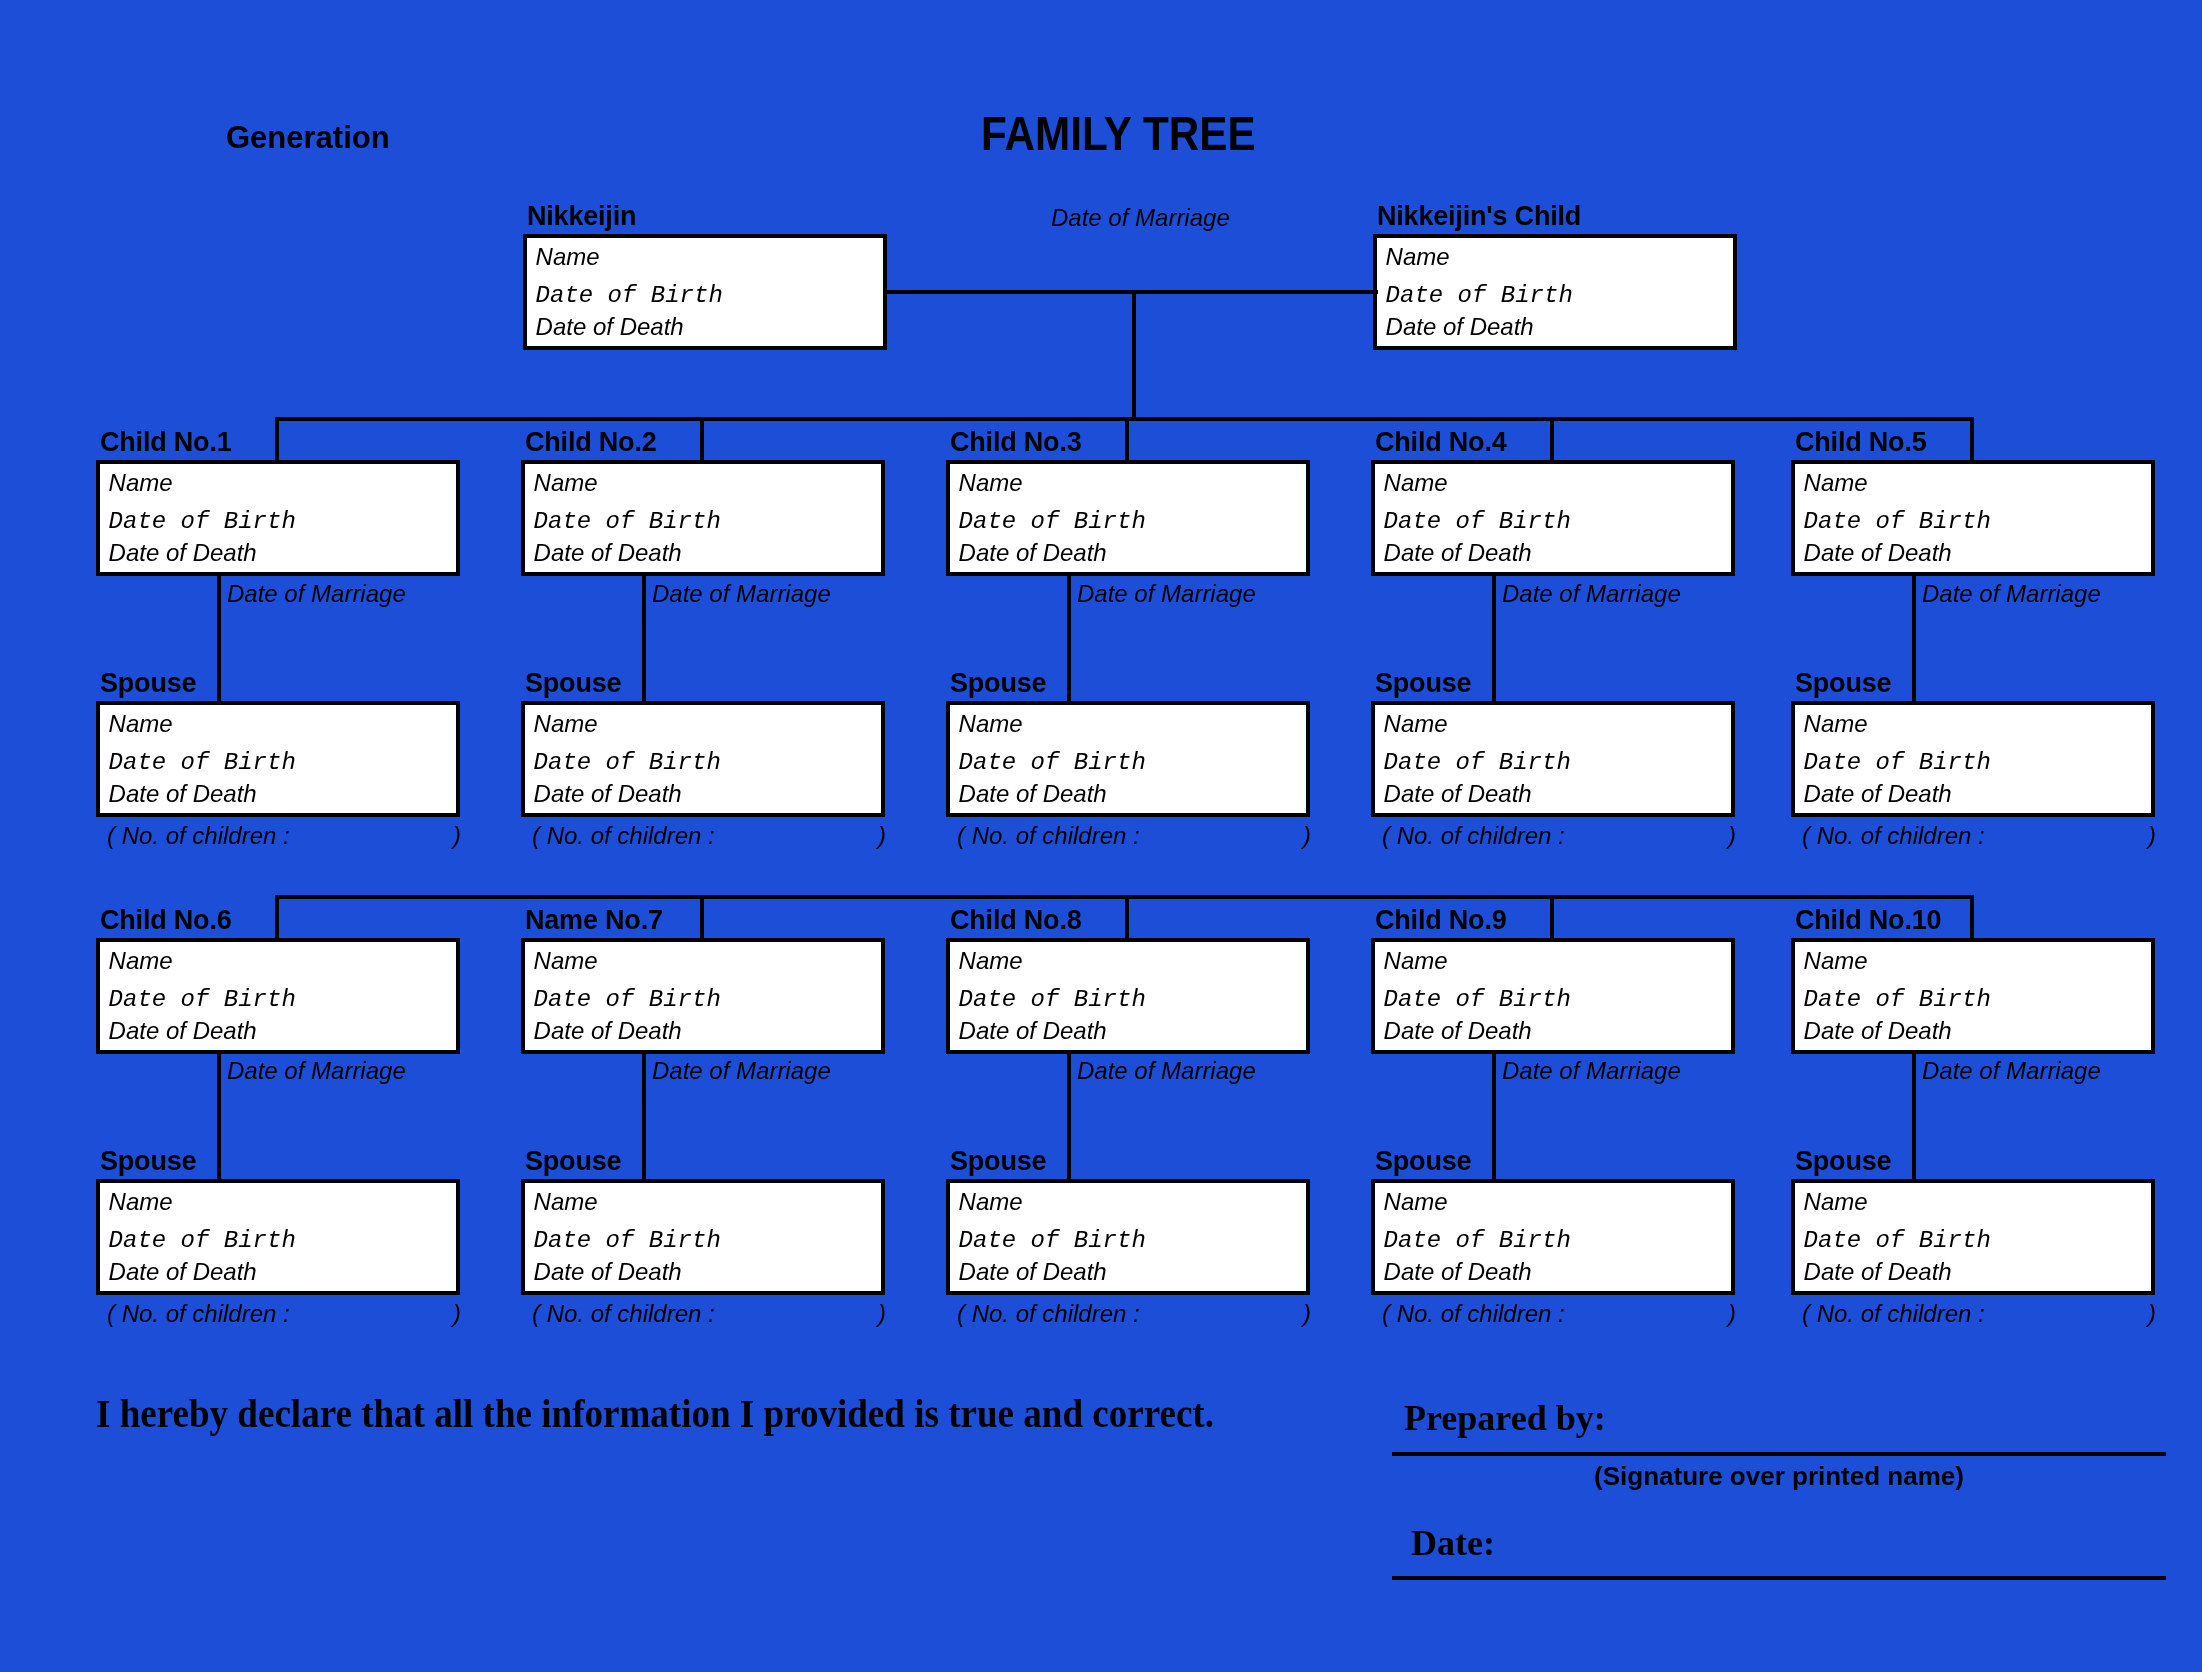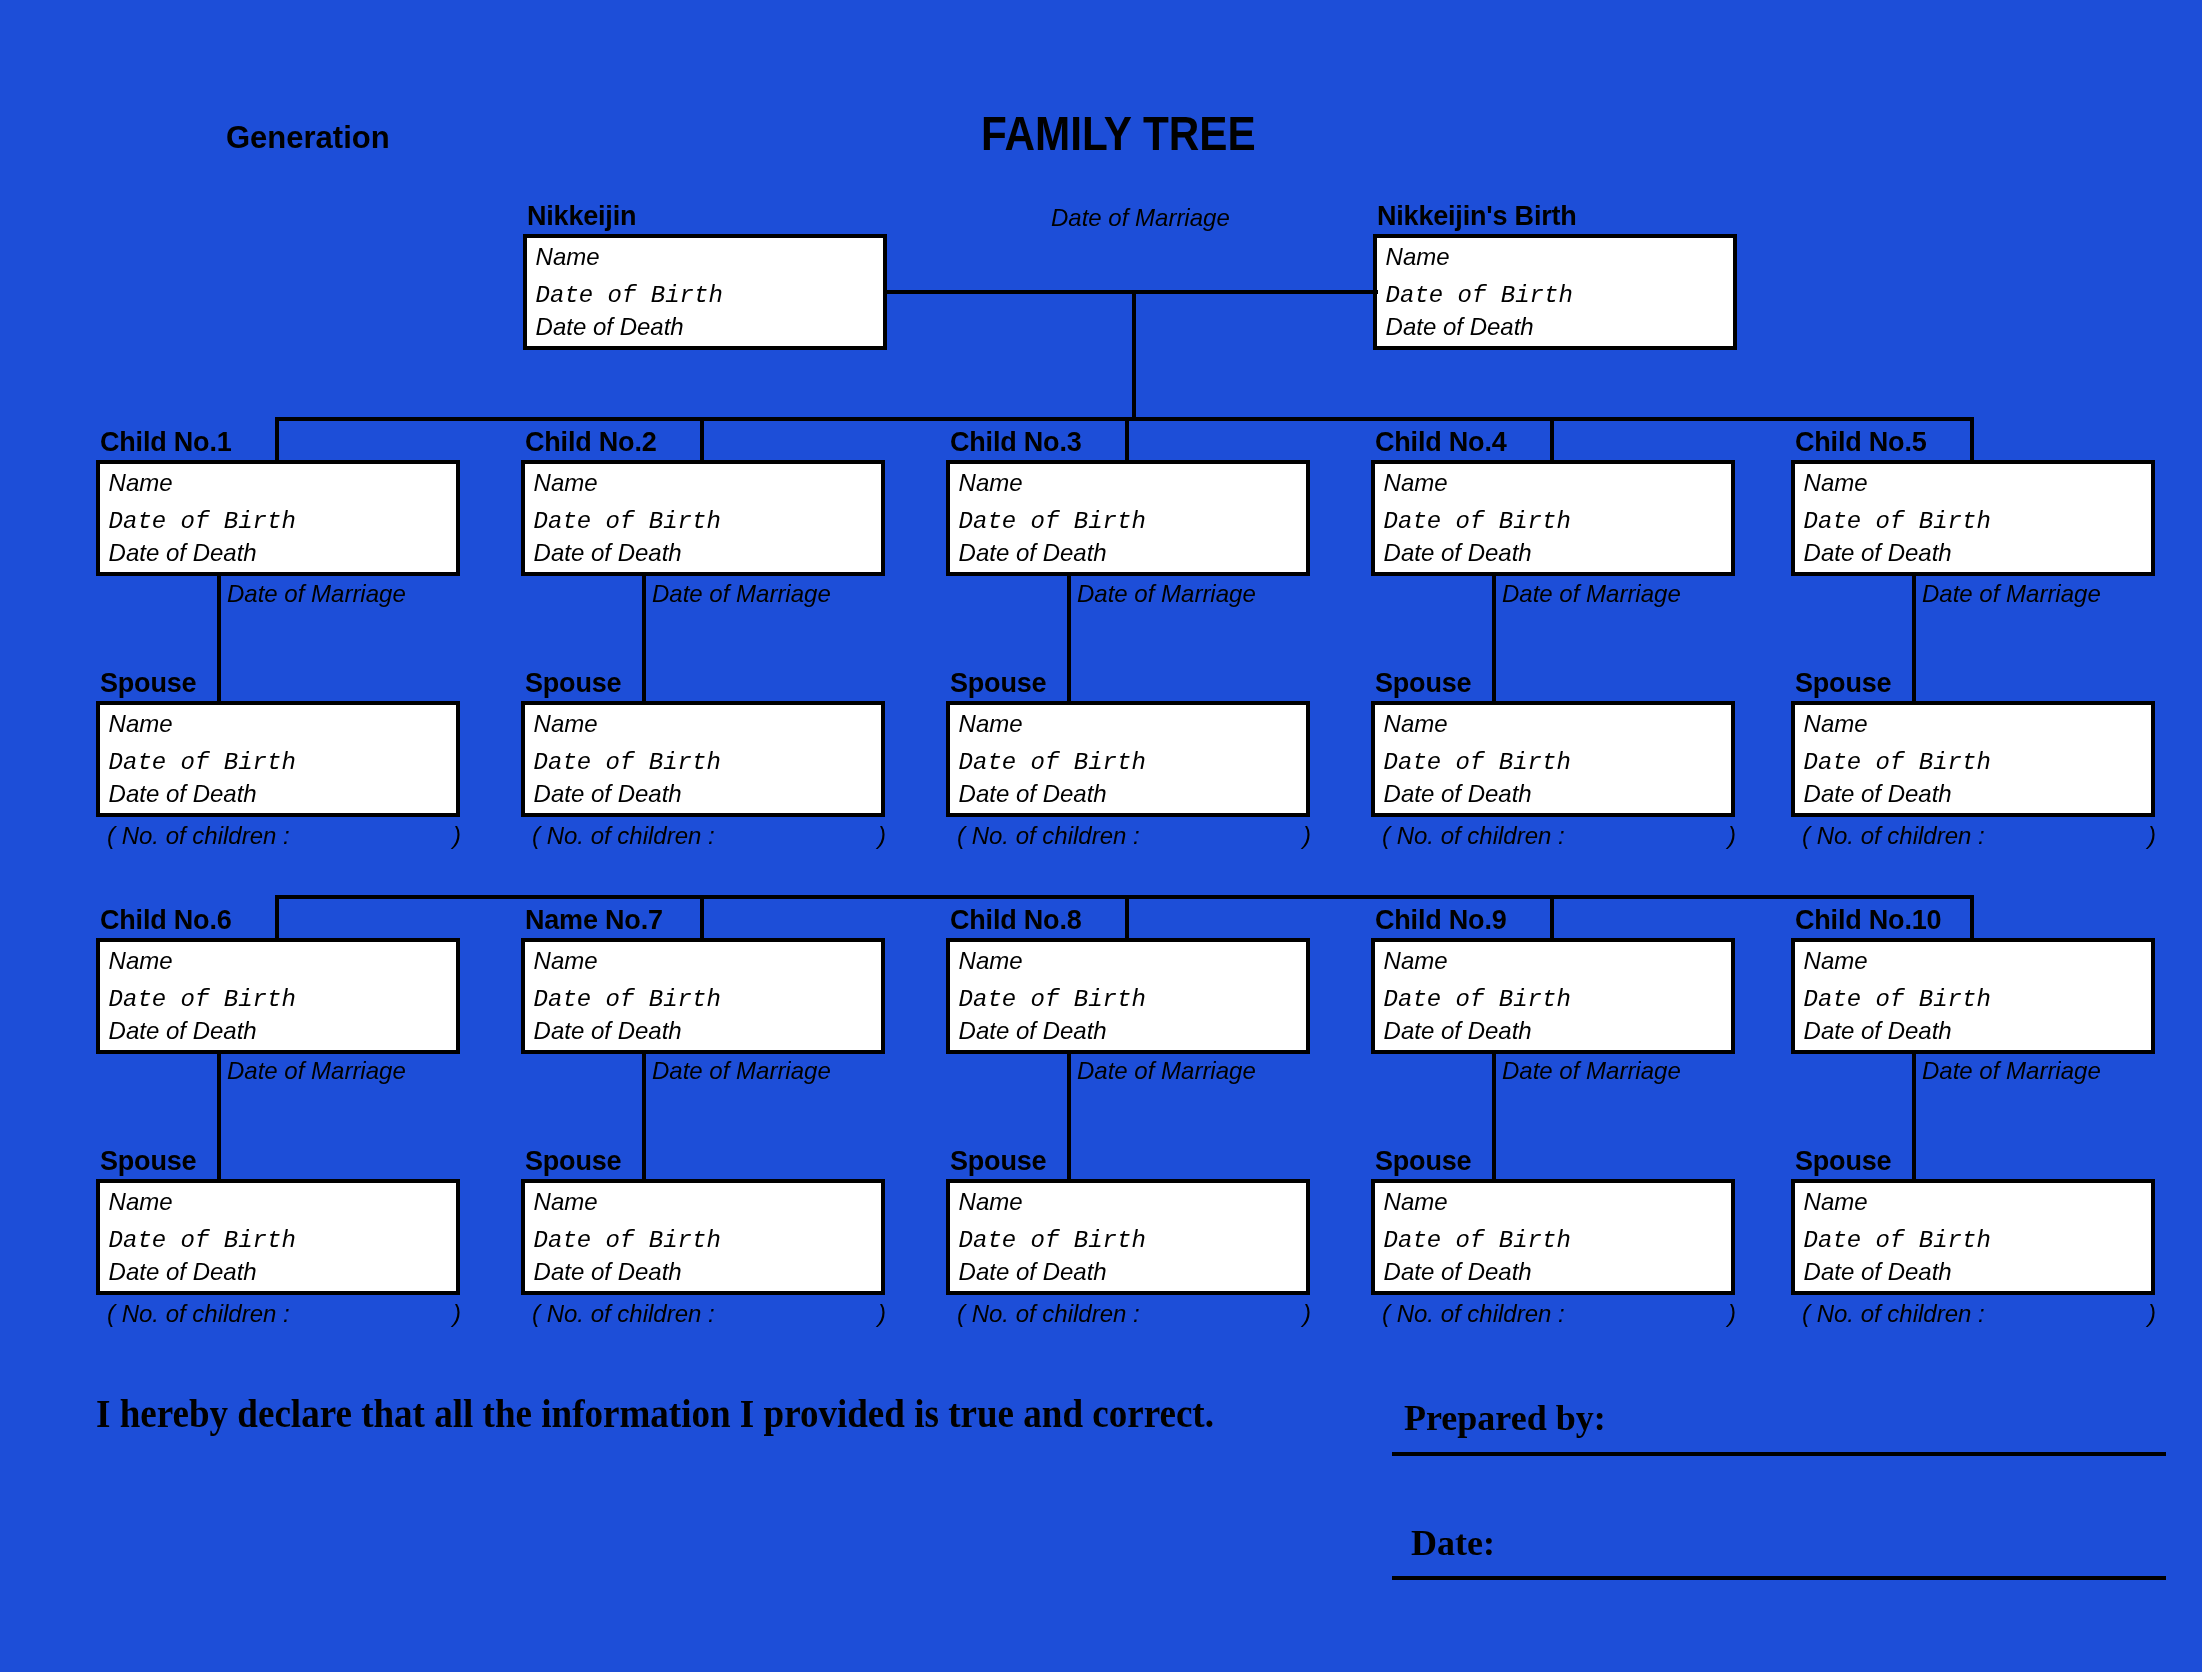--- a/index.html
+++ b/index.html
@@ -181,21 +181,21 @@
 
   <div class="box-label" style="left:527px; top:203px;">Nikkeijin</div>
   <div class="person-box" style="left:523px; top:234px; width:364px; height:116px;">
     <span class="fld fld-name">Name</span>
     <span class="fld fld-dob">Date of Birth</span>
     <span class="fld fld-dod">Date of Death</span>
   </div>
 
   <div class="marriage-label" style="left:1051px; top:206px;">Date of Marriage</div>
 
-  <div class="box-label" style="left:1377px; top:203px;">Nikkeijin's Birth</div>
+  <div class="box-label" style="left:1377px; top:203px;">Nikkeijin's Child</div>
   <div class="person-box" style="left:1373px; top:234px; width:364px; height:116px;">
     <span class="fld fld-name">Name</span>
     <span class="fld fld-dob">Date of Birth</span>
     <span class="fld fld-dod">Date of Death</span>
   </div>
 
   <div class="line-h" style="left:883px; top:290px; width:495px;"></div>
 
   <div class="line-v" style="left:1132px; top:290px; height:131px;"></div>
 
@@ -383,18 +383,19 @@
           <span class="fld fld-dod">Date of Death</span>
         </div>
         <div class="children-count" style="left:1802px; top:1302px; width:354px;">( No. of children :<span class="paren-close" style="float:right;">)</span></div>
       </div>
     </div>
 
   <div id="declaration">I hereby declare that all the information I provided is true and correct.</div>
 
   <div id="prepared-by-label">Prepared by:</div>
   <div class="line-h" id="prepared-by-rule"></div>
+  <div id="signature-caption">(Signature over printed name)</div>
 
   <div id="date-label">Date:</div>
   <div class="line-h" id="date-rule"></div>
 
 </div>
 
 
 </body></html>

